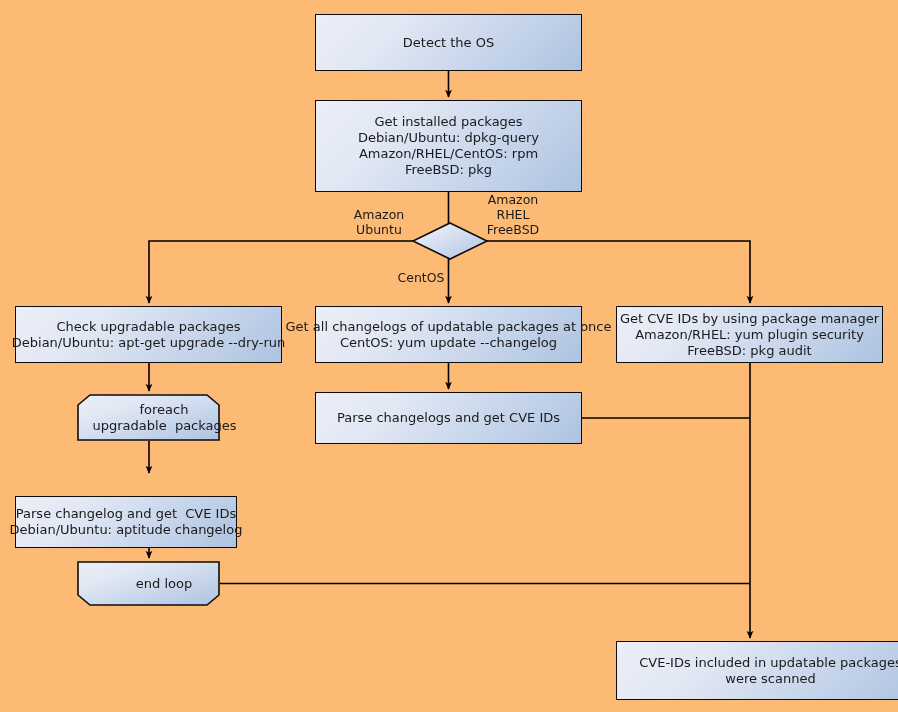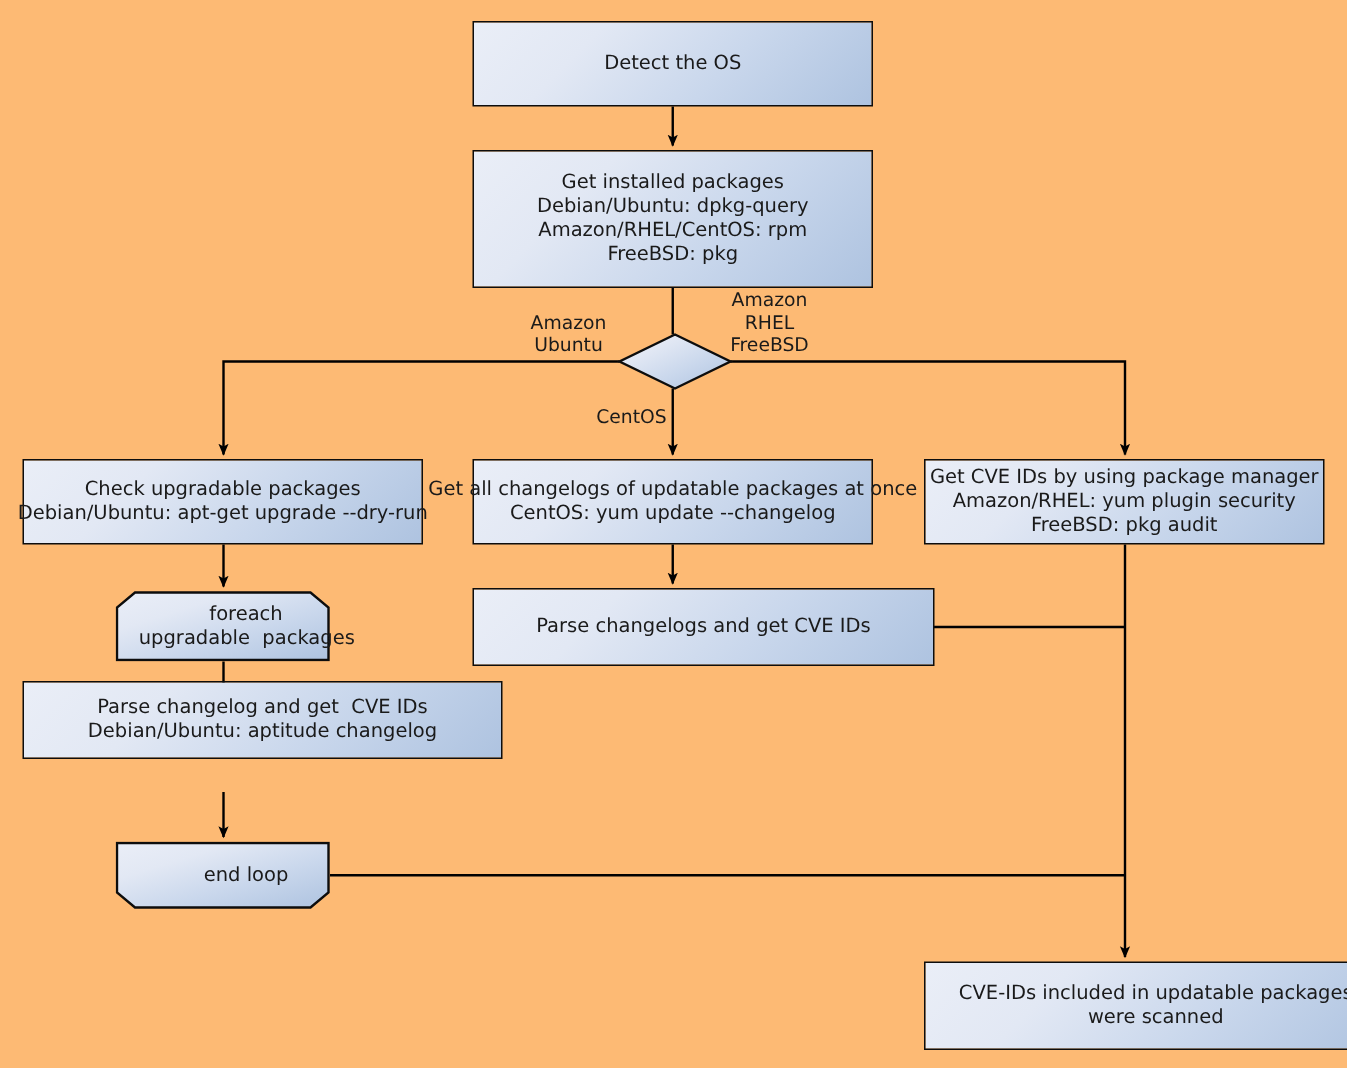--- a/index.html
+++ b/index.html
@@ -154,25 +154,25 @@
   </div>
 
   <div class="node chamfer" style="left:77px; top:394px; width:143px; height:47px; display:flex; align-items:center; justify-content:center; font-size:13px; line-height:16px; color:#1a1a1a; text-align:center; white-space:pre;">
     <svg class="shape" viewBox="0 0 143 47" preserveAspectRatio="none">
       <polygon points="13,1 130,1 142,11 142,46 1,46 1,11" fill="url(#nodeFill)" stroke="#0d0d0d" stroke-width="1.6" vector-effect="non-scaling-stroke"></polygon>
     </svg>
     <span class="label">foreach
 upgradable  packages</span>
   </div>
 
-  <div class="node rect" style="left:315px; top:392px; width:308px; height:52px;">
+  <div class="node rect" style="left:315px; top:392px; width:267px; height:52px;">
     <span>Parse changelogs and get CVE IDs</span>
   </div>
 
-  <div class="node rect" style="left:15px; top:454px; width:320px; height:52px;">
+  <div class="node rect" style="left:15px; top:496px; width:222px; height:52px;">
     <span>Parse changelog and get  CVE IDs
 Debian/Ubuntu: aptitude changelog</span>
   </div>
 
   <div class="node chamfer" style="left:77px; top:561px; width:143px; height:45px; display:flex; align-items:center; justify-content:center; font-size:13px; line-height:16px; color:#1a1a1a; text-align:center; white-space:pre;border-radius:16px;">
     <svg class="shape" viewBox="0 0 143 45" preserveAspectRatio="none">
       <polygon points="1,1 142,1 142,34 130,44 13,44 1,34" fill="url(#nodeFill)" stroke="#0d0d0d" stroke-width="1.6" vector-effect="non-scaling-stroke"></polygon>
     </svg>
     <span class="label">end loop</span>
   </div>

